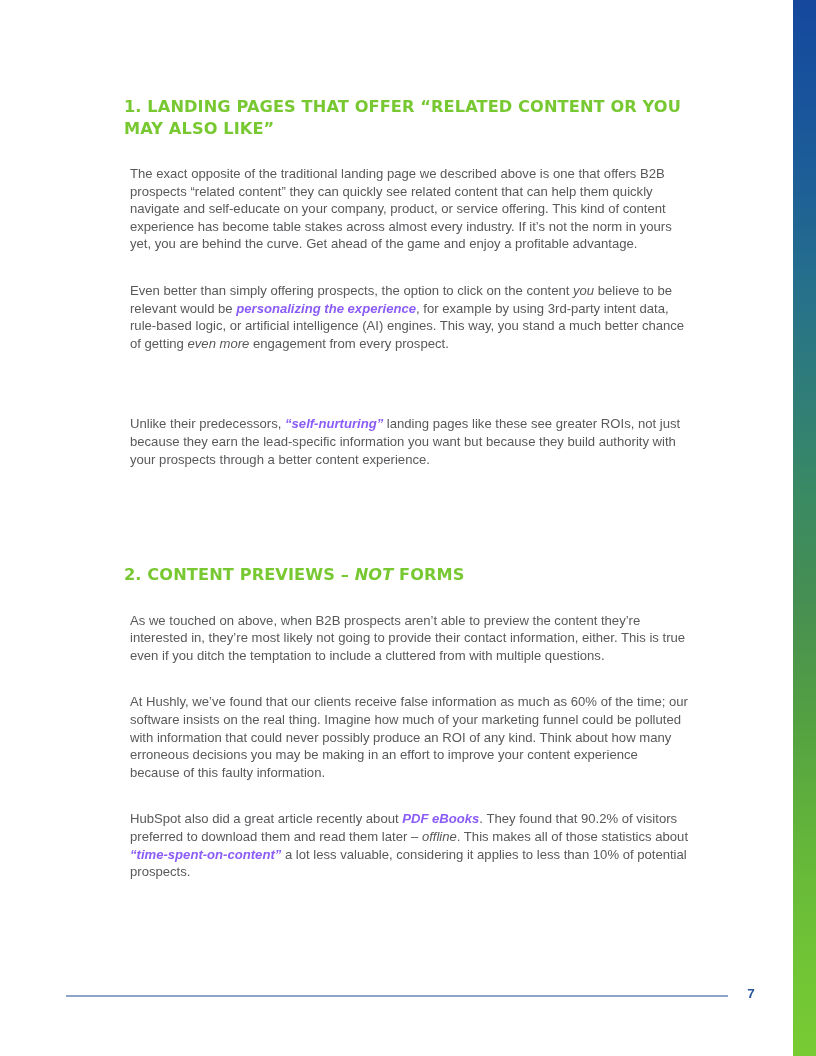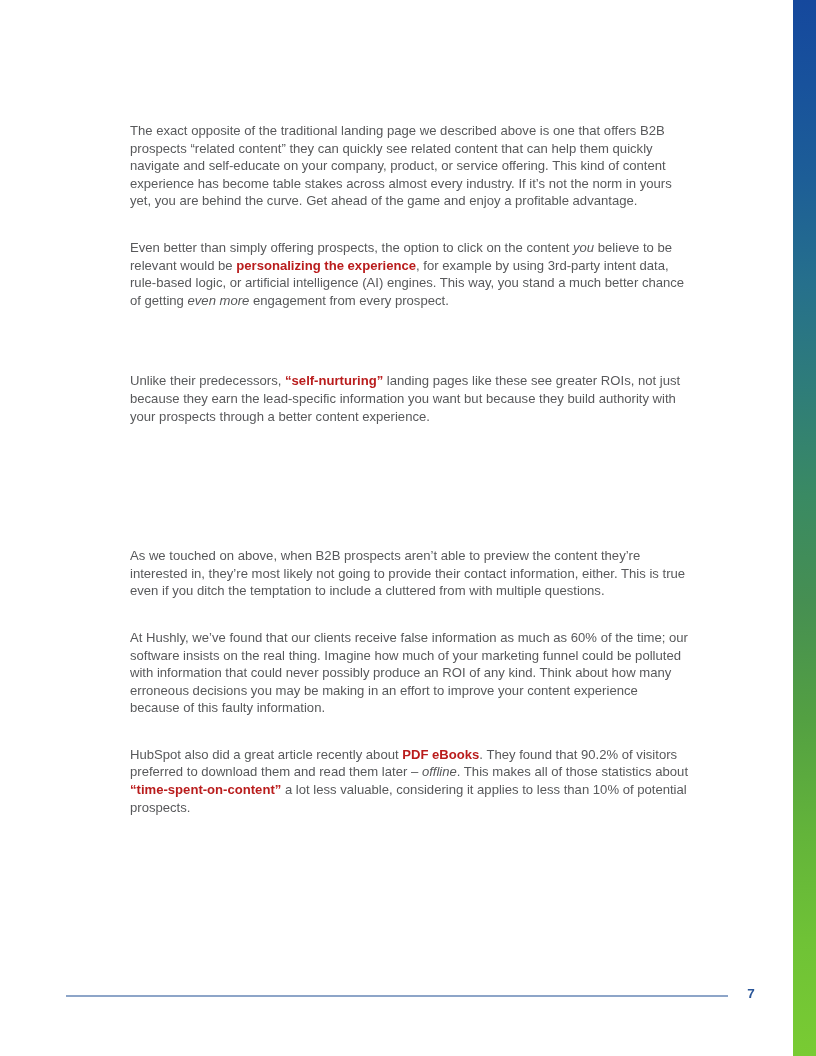--- a/index.html
+++ b/index.html
@@ -67,21 +67,22 @@
     font-family: "Liberation Sans", sans-serif;
     font-size: 13.1px;
     line-height: 17.6px;
     color: #58595b;
     margin: 6px;
     text-align: left;
   }
 
   p.body-text b, p.body-text strong {
     font-weight: bold;
-    color: #b91c1c;
+    color: #8b5cf6;
+    font-style: italic;
   }
 
   p.body-text i, p.body-text em {
   }
 
   .gap-after-heading { height: 20px; }
   .gap-para { height: 17px; }
   .gap-section { height: 90px; }
 
   
@@ -106,37 +107,39 @@
     color: #2a5699;
   }
 </style>
 </head>
 <body>
 
 <div class="page">
 
   <div class="content">
 
+    <h2 class="section-heading">1. LANDING PAGES THAT OFFER “RELATED CONTENT OR YOU MAY ALSO LIKE”</h2>
 
     <div class="gap-after-heading"></div>
 
     <p class="body-text"><span>The exact opposite of the traditional landing page we described above is one that offers B2B prospects “related content” they can quickly see related content that can help them quickly navigate and self-educate on your company, product, or service offering. This kind of content experience has become table stakes across almost every industry. If it’s not the norm in yours yet, you are behind the curve. Get ahead of the game and enjoy a profitable advantage.</span></p>
     <div class="gap-para"></div>
 
     <p class="body-text"><span>Even better than simply offering prospects, the option to click on the content </span><i>you</i><span> believe to be relevant would be </span><b>personalizing the experience</b><span>, for example by using 3rd-party intent data, rule-based logic, or artificial intelligence (AI) engines. This way, you stand a much better chance of getting </span><i>even more</i><span> engagement from every prospect.</span></p>
     <div class="gap-para"></div>
 
     <div class="gap-para"></div>
 
     <div class="gap-para"></div>
 
     <p class="body-text"><span>Unlike their predecessors, </span><b>“self-nurturing”</b><span> landing pages like these see greater ROIs, not just because they earn the lead-specific information you want but because they build authority with your prospects through a better content experience.</span></p>
 
     <div class="gap-section"></div>
 
+    <h2 class="section-heading"><span>2. CONTENT PREVIEWS – </span><i>NOT</i><span> FORMS</span></h2>
 
     <div class="gap-after-heading"></div>
 
     <p class="body-text"><span>As we touched on above, when B2B prospects aren’t able to preview the content they’re interested in, they’re most likely not going to provide their contact information, either. This is true even if you ditch the temptation to include a cluttered from with multiple questions.</span></p>
     <div class="gap-para"></div>
 
     <p class="body-text"><span>At Hushly, we’ve found that our clients receive false information as much as 60% of the time; our software insists on the real thing. Imagine how much of your marketing funnel could be polluted with information that could never possibly produce an ROI of any kind. Think about how many erroneous decisions you may be making in an effort to improve your content experience because of this faulty information.</span></p>
     <div class="gap-para"></div>
 
     <p class="body-text"><span>HubSpot also did a great article recently about </span><b>PDF eBooks</b><span>. They found that 90.2% of visitors preferred to download them and read them later – </span><i>offline</i><span>. This makes all of those statistics about </span><b>“time-spent-on-content”</b><span> a lot less valuable, considering it applies to less than 10% of potential prospects.</span></p>

